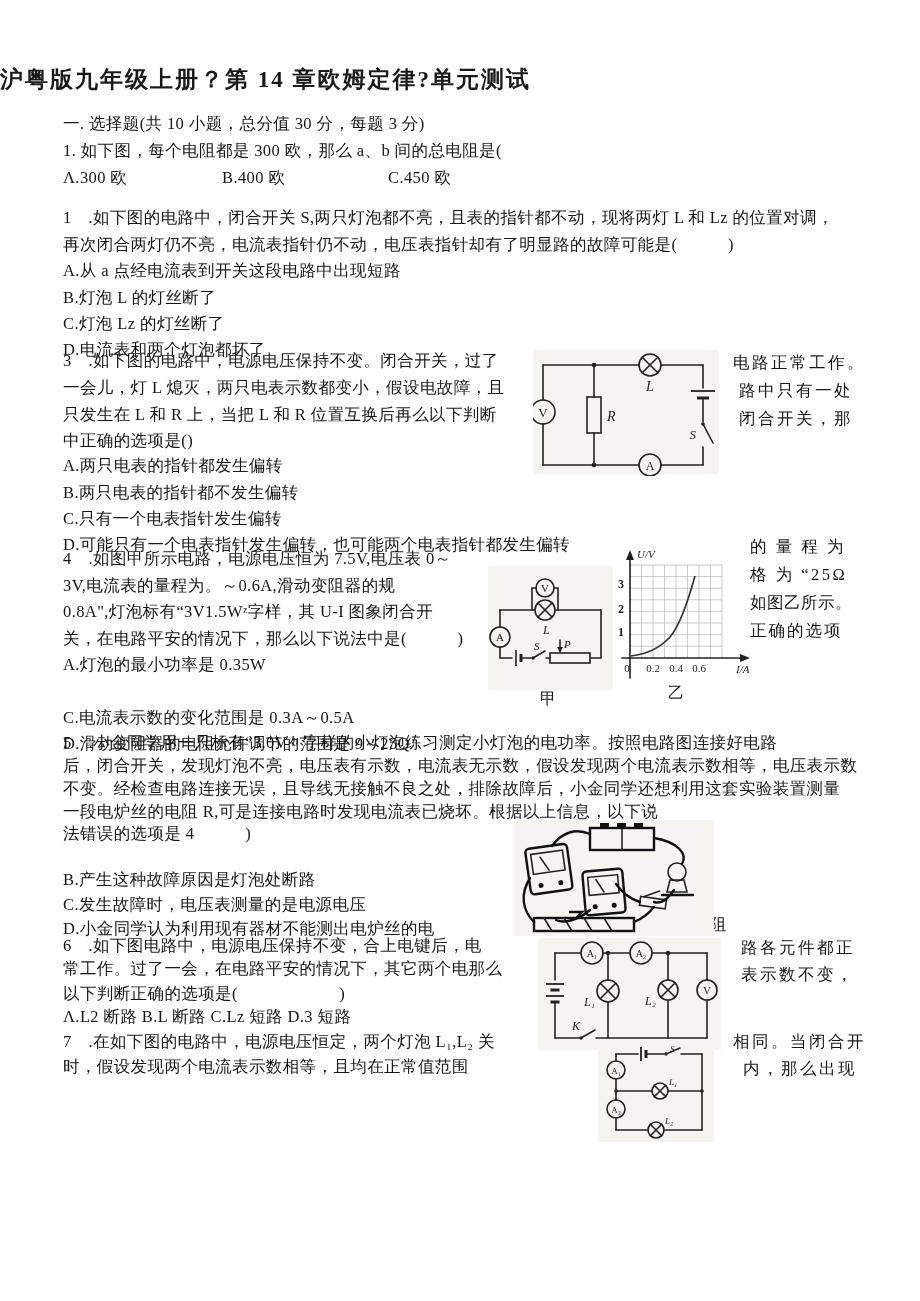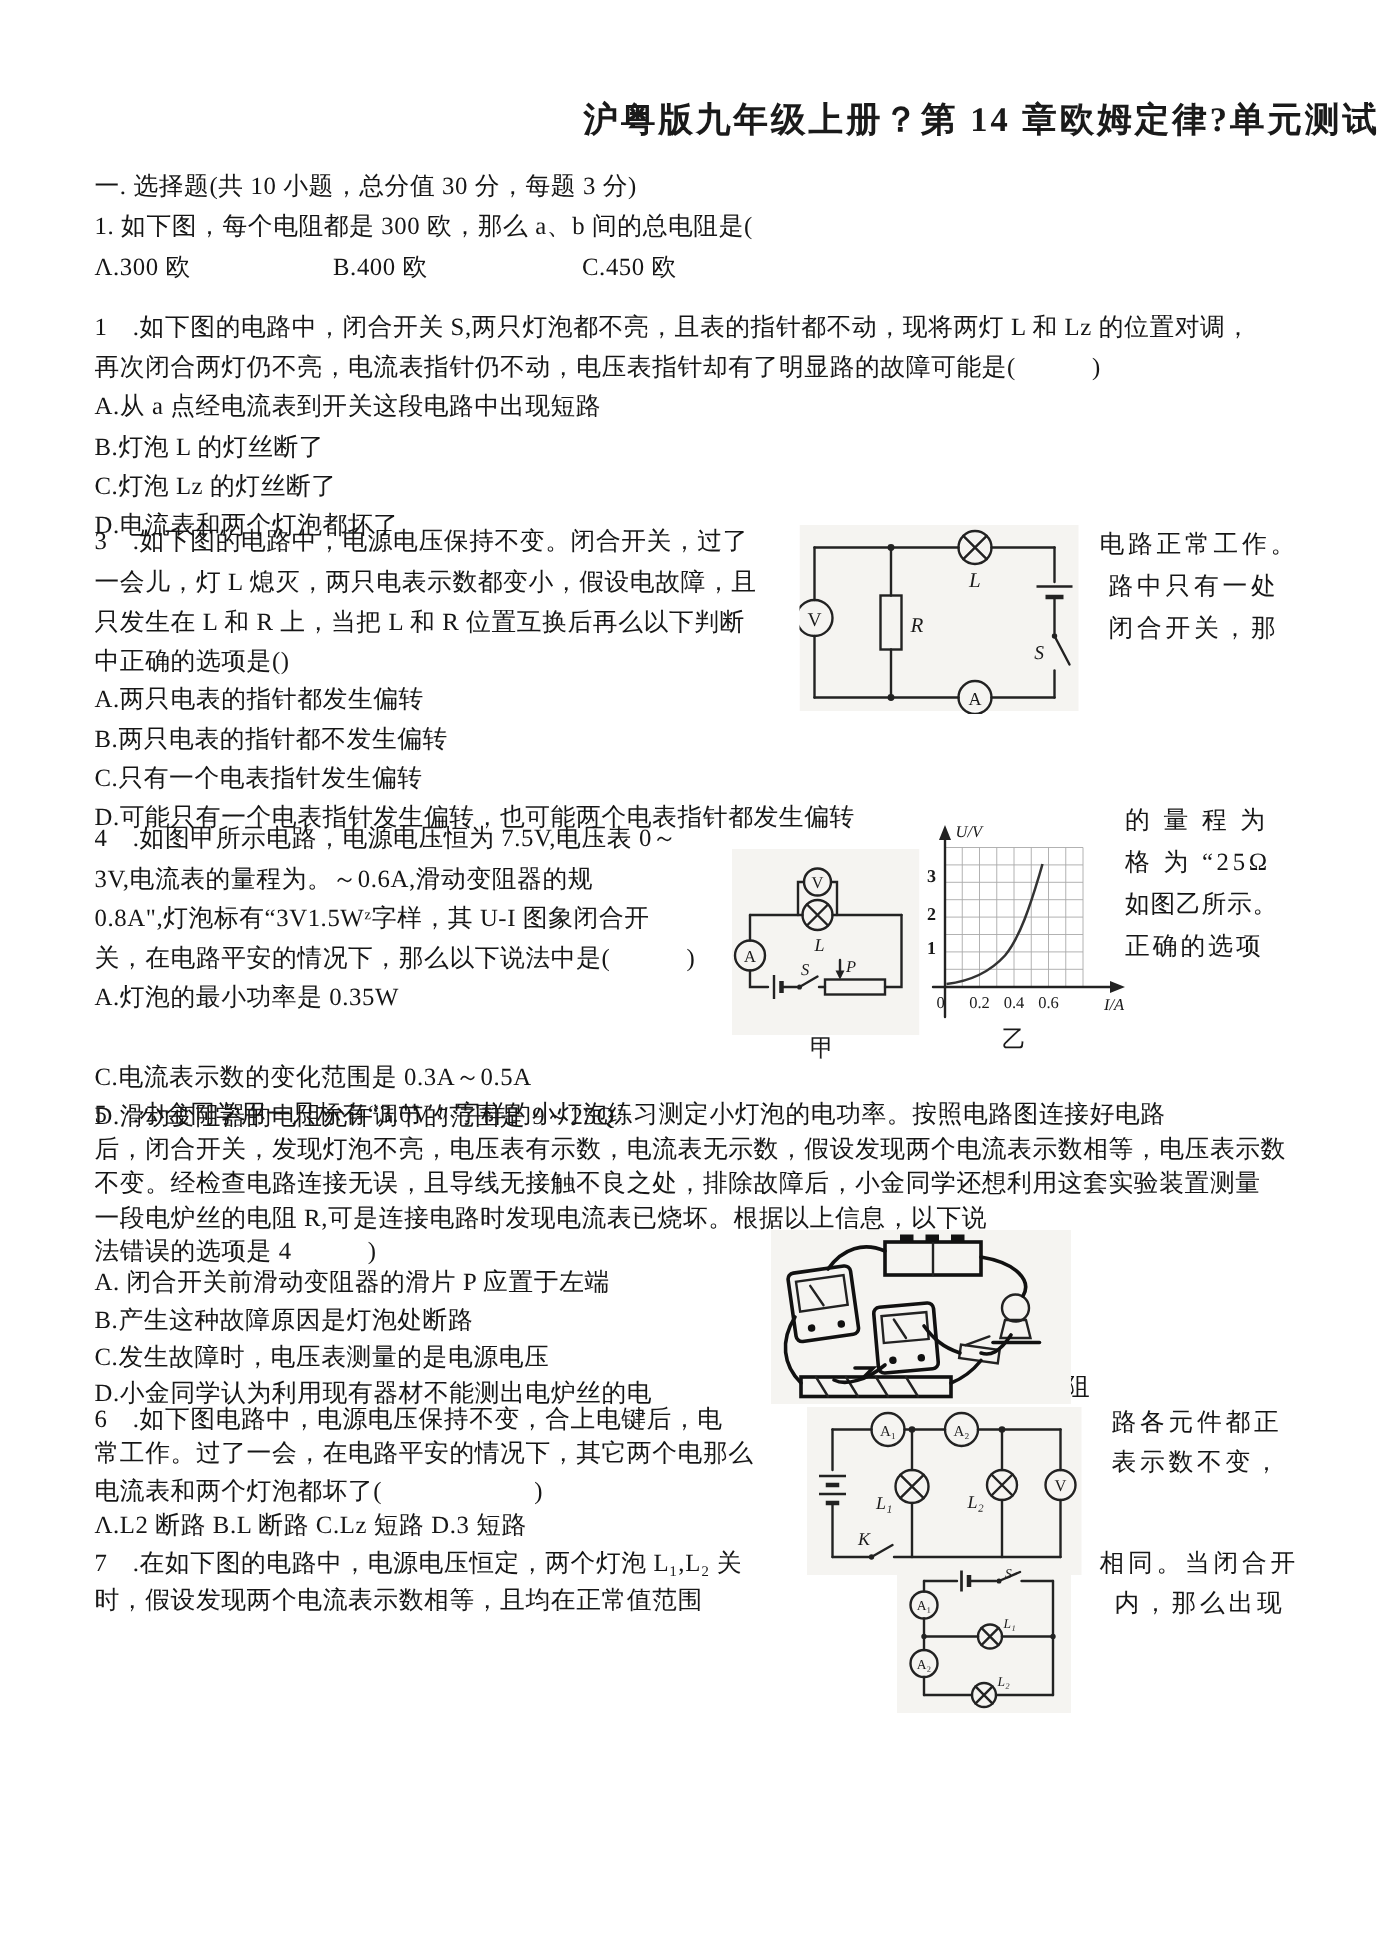--- a/index.html
+++ b/index.html
@@ -1,21 +1,21 @@
 <!DOCTYPE html>
 <html><head>
 <meta charset="utf-8">
 <style>
   html,body{margin:0;padding:0;background:#ffffff;}
   .page{
     position:relative;width:920px;height:1301px;margin:0 auto;background:#ffffff;
     font-family:"Liberation Serif","DejaVu Serif",serif;color:#161616;overflow:hidden;
   }
   .title{
-    position:absolute;left:0;top:64px;width:100%;text-align:right;
+    position:absolute;left:0;top:64px;width:100%;text-align:left;
     font-size:23px;font-weight:600;letter-spacing:2px;color:#1a1a1a;
   }
   .ln{position:absolute;font-size:16.5px;line-height:1.25;white-space:pre;letter-spacing:0.4px;}
   .side{position:absolute;font-size:16.5px;white-space:pre;letter-spacing:2.5px;}
   .fig{position:absolute;}
   svg text{font-family:"Liberation Serif","DejaVu Serif",serif;fill:#1a1a1a;}
   .wire{stroke:#222;stroke-width:1.6;fill:none;stroke-linecap:round;}
   .wire-bold{stroke:#111;stroke-width:2.4;fill:none;stroke-linecap:round;}
   .grid{stroke:#a9a9a9;stroke-width:0.6;}
   .figbg{fill:#f5f4f1;}
@@ -161,21 +161,20 @@
 
     <path d="M21,116 C38,114 50,108 60,97 C70,85 77,63 83,43 L85,36" stroke="#333" stroke-width="1.7" fill="none"></path>
     <text x="58" y="158" font-size="16">乙</text>
   </svg>
 
   <div class="ln" style="left:63px;top:733px">5　.小金同学用一只标有“3.0V〃字样的小灯泡练习测定小灯泡的电功率。按照电路图连接好电路</div>
   <div class="ln" style="left:63px;top:756px">后，闭合开关，发现灯泡不亮，电压表有示数，电流表无示数，假设发现两个电流表示数相等，电压表示数</div>
   <div class="ln" style="left:63px;top:779px">不变。经检查电路连接无误，且导线无接触不良之处，排除故障后，小金同学还想利用这套实验装置测量</div>
   <div class="ln" style="left:63px;top:802px">一段电炉丝的电阻 R,可是连接电路时发现电流表已烧坏。根据以上信息，以下说</div>
   <div class="ln" style="left:63px;top:824px">法错误的选项是 4　　　)</div>
-  <div class="ln" style="left:63px;top:845px">A. 闭合开关前滑动变阻器的滑片 P 应置于左端</div>
   <div class="ln" style="left:63px;top:870px">B.产生这种故障原因是灯泡处断路</div>
   <div class="ln" style="left:63px;top:895px">C.发生故障时，电压表测量的是电源电压</div>
   <div class="ln" style="left:63px;top:919px">D.小金同学认为利用现有器材不能测出电炉丝的电</div>
   <div class="ln" style="left:710px;top:915px">阻</div>
 
   <svg class="fig" style="left:512px;top:820px" width="205" height="118" viewBox="0 0 205 118">
     <rect class="figbg" x="2" y="0" width="200" height="116"></rect>
 
     <rect class="wire-bold" x="78" y="8" width="64" height="22" fill="#f5f4f1"></rect>
     <path class="wire" d="M110,8 V30"></path>
@@ -216,21 +215,21 @@
     <path class="wire-bold" d="M142,18 C166,22 176,34 170,44"></path>
     <path class="wire-bold" d="M162,70 C154,82 148,84 142,82"></path>
     <path class="wire-bold" d="M128,82 C116,78 110,72 104,64"></path>
     <path class="wire-bold" d="M18,58 C8,74 10,90 22,102"></path>
     <path class="wire-bold" d="M122,102 C132,98 138,92 142,87"></path>
     <path class="wire-bold" d="M78,90 C66,100 52,104 44,100"></path>
   </svg>
 
   <div class="ln" style="left:63px;top:936px">6　.如下图电路中，电源电压保持不变，合上电键后，电</div>
   <div class="ln" style="left:63px;top:959px">常工作。过了一会，在电路平安的情况下，其它两个电那么</div>
-  <div class="ln" style="left:63px;top:984px">电流表和两个灯泡都坏了(　　　　　　)</div>
+  <div class="ln" style="left:63px;top:984px">以下判断正确的选项是(　　　　　　)</div>
   <div class="ln" style="left:63px;top:1007px">Λ.L2 断路 B.L 断路 C.Lz 短路 D.3 短路</div>
   <div class="side" style="left:741px;top:937px">路各元件都正</div>
   <div class="side" style="left:741px;top:964px">表示数不变，</div>
 
   <svg class="fig" style="left:538px;top:938px" width="185" height="114" viewBox="0 0 185 114">
     <rect class="figbg" x="0" y="0" width="183" height="112"></rect>
 
     <path class="wire" d="M17,15 H43"></path>
     <circle class="wire" cx="54" cy="15" r="11" fill="#f5f4f1"></circle>
     <text x="54" y="19" font-size="10" text-anchor="middle">A₁</text>

